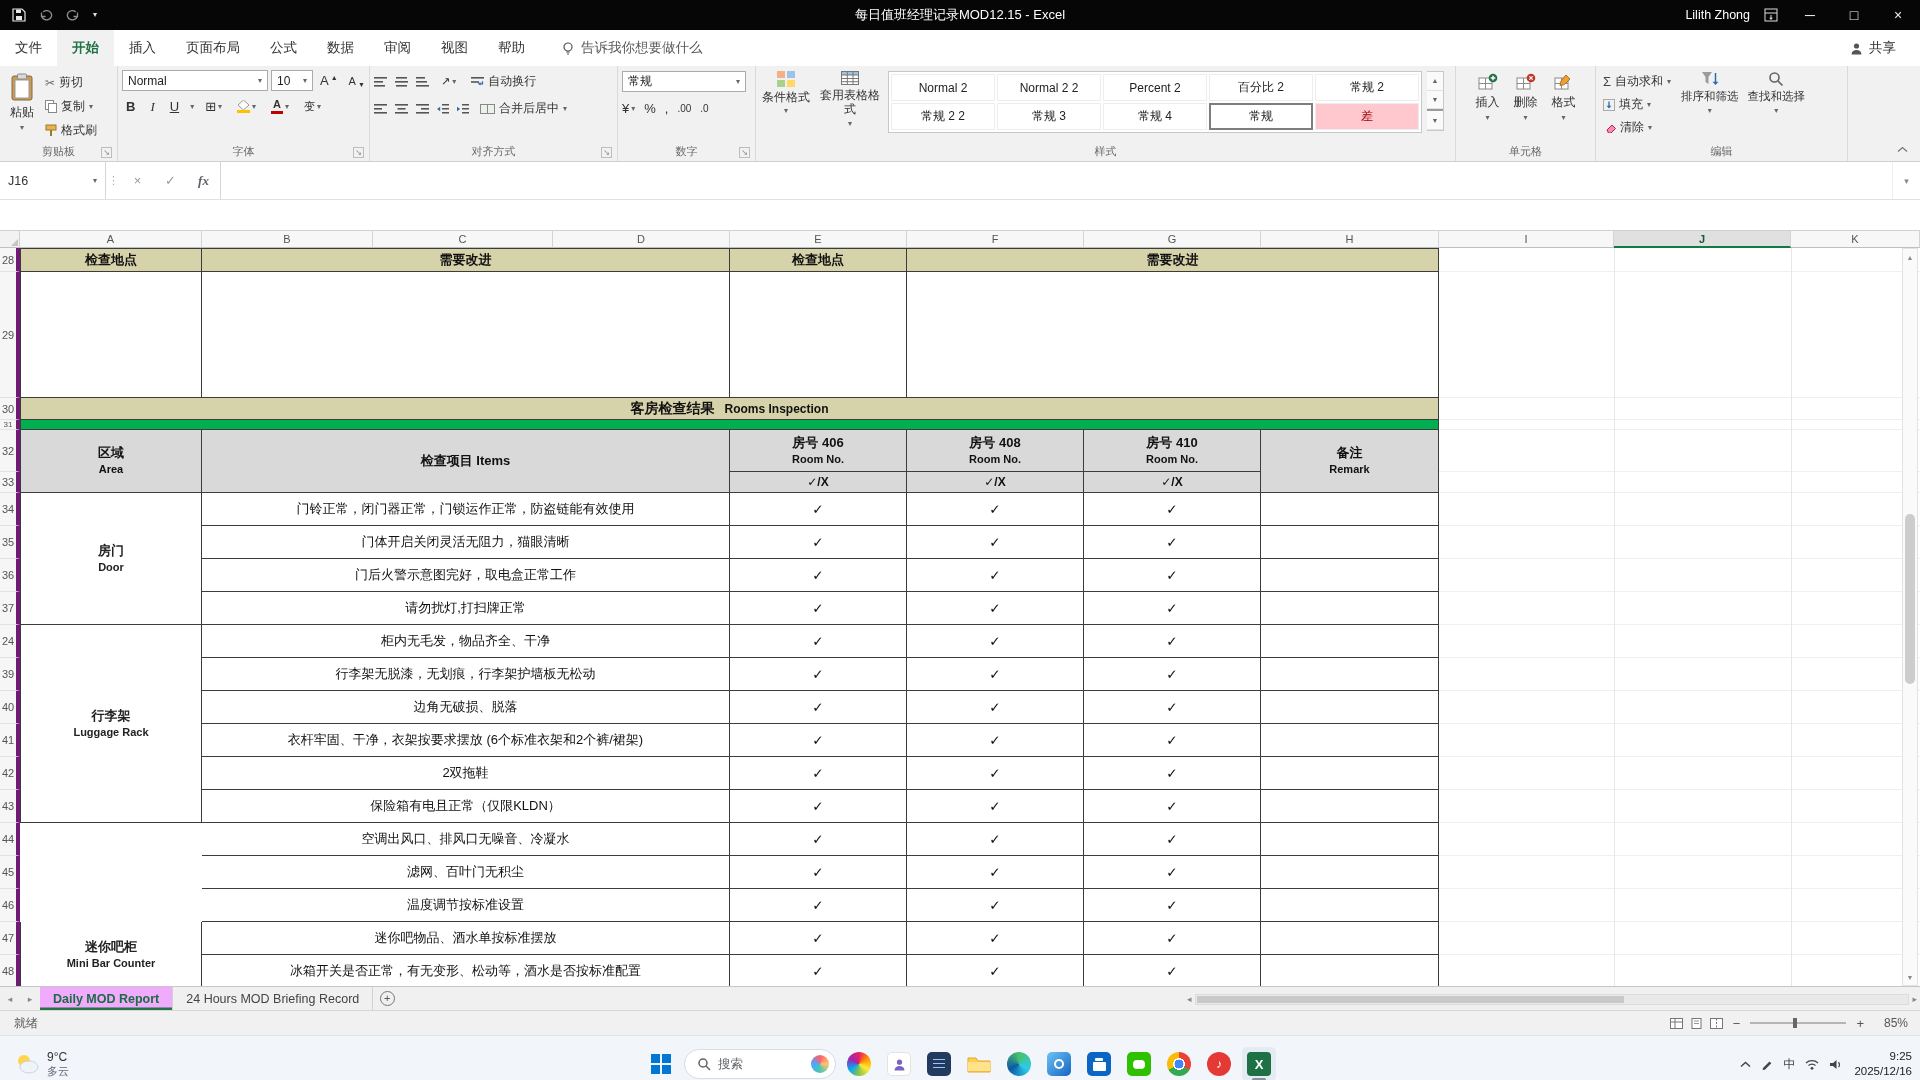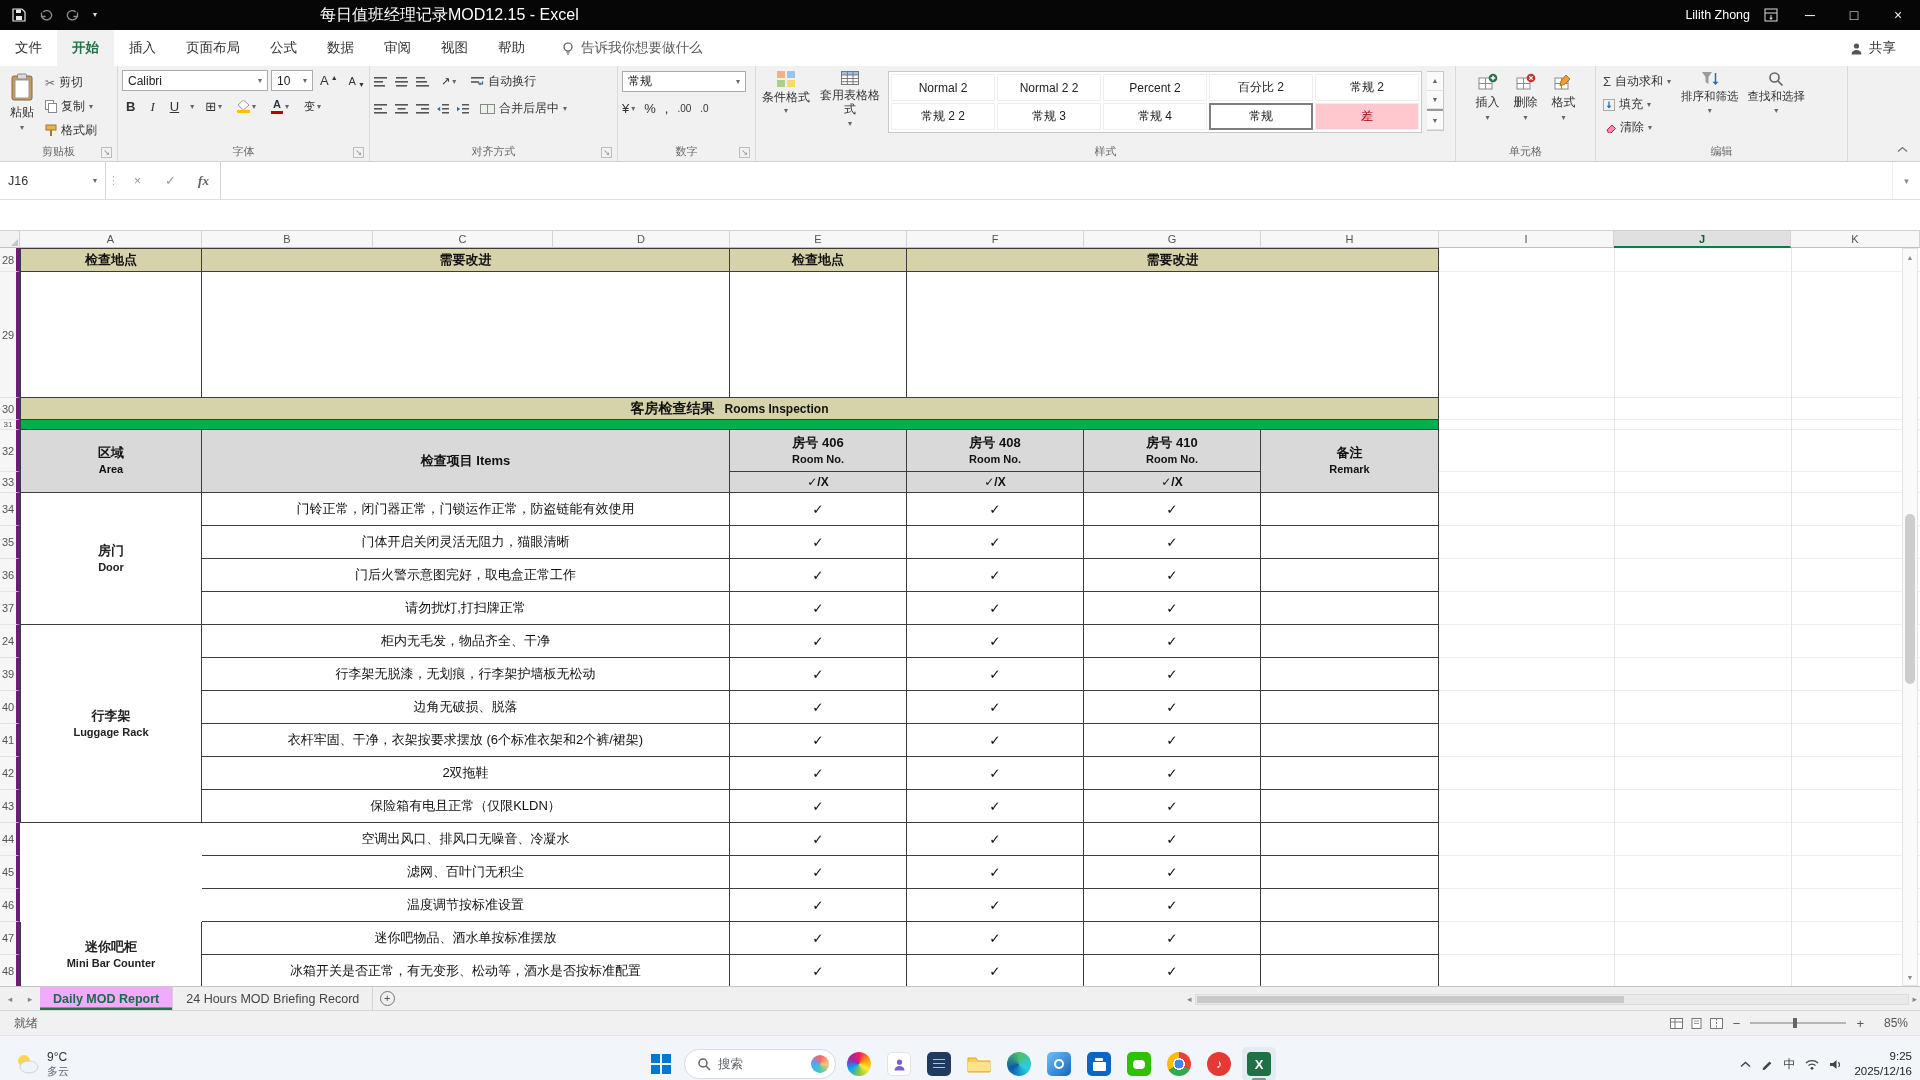--- a/index.html
+++ b/index.html
@@ -6,21 +6,21 @@
 html,body{width:1920px;height:1080px;overflow:hidden}
 body{font-family:"Liberation Sans","DejaVu Sans",sans-serif;background:#fff;position:relative;color:#222}
 svg{display:block}
 i{font-style:normal;display:block}
 .caret{font-size:8px;color:#666;line-height:1}
 
 
 .titlebar{position:absolute;top:0;left:0;right:0;height:30px;background:#060606;color:#fff;display:flex;align-items:center;font-size:13px;z-index:60}
 .qat{display:flex;align-items:center;gap:13px;padding:0 12px}
 .qbtn{display:flex;align-items:center}
-.tb-title{position:absolute;left:320px;right:320px;text-align:left;font-size:16px;pointer-events:none}
+.tb-title{position:absolute;left:320px;right:320px;text-align:center;font-size:13px;pointer-events:none}
 .tb-right{margin-left:auto;display:flex;align-items:center;height:100%}
 .tb-user{margin-right:14px;font-size:12.5px}
 .tb-ic{margin-right:10px;display:flex}
 .winbtn{width:44px;height:100%;display:flex;align-items:center;justify-content:center;font-size:14px;color:#eee}
 
 
 .rtabs{position:absolute;top:30px;left:0;right:0;height:36px;background:#fff;display:flex;align-items:stretch;font-size:13.5px;color:#333}
 .rtab{display:flex;align-items:center;padding:12px 15px;white-space:nowrap}
 .rtab.active{background:#f1f1f1;color:#217346;font-weight:bold}
 .rtab.tellme{color:#5a5a5a;gap:6px;margin-left:6px}
@@ -244,21 +244,21 @@
           </div>
       </div>
     </div>
     <div class="rg-label"><span>剪贴板</span><span class="launcher">↘</span></div>
   </div>
 
   <div class="rg" style="width:252px">
     <div class="rg-body" style="flex-direction:column;gap:5px;padding-top:1px">
       <div class="frow">
         <div class="combo" style="width:146px">
-            <span>Calibri</span>
+            <span>Normal</span>
             <span class="caret">▾</span>
           </div>
         <div class="combo" style="width:42px">
             <span>10</span>
             <span class="caret">▾</span>
           </div>
         <div class="icbtn">A<span style="font-size:7px;margin-top:-7px">▲</span></div>
         <div class="icbtn" style="font-size:11px">A<span style="font-size:7px;margin-bottom:-7px">▼</span></div>
       </div>
       <div class="frow" style="gap:7px">

